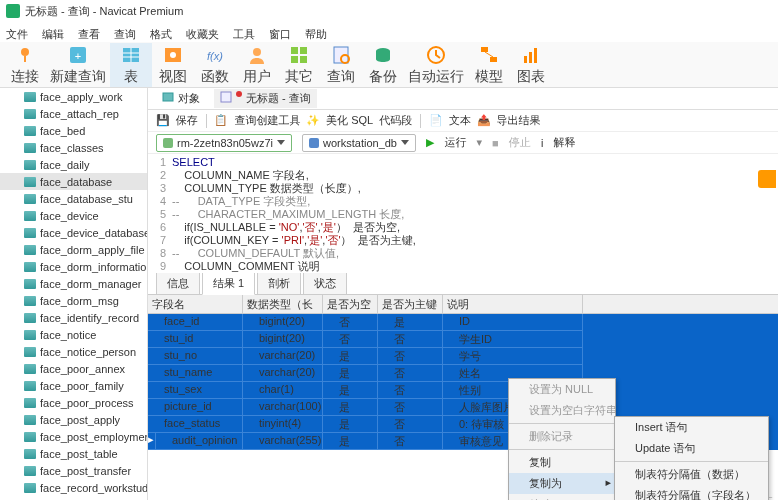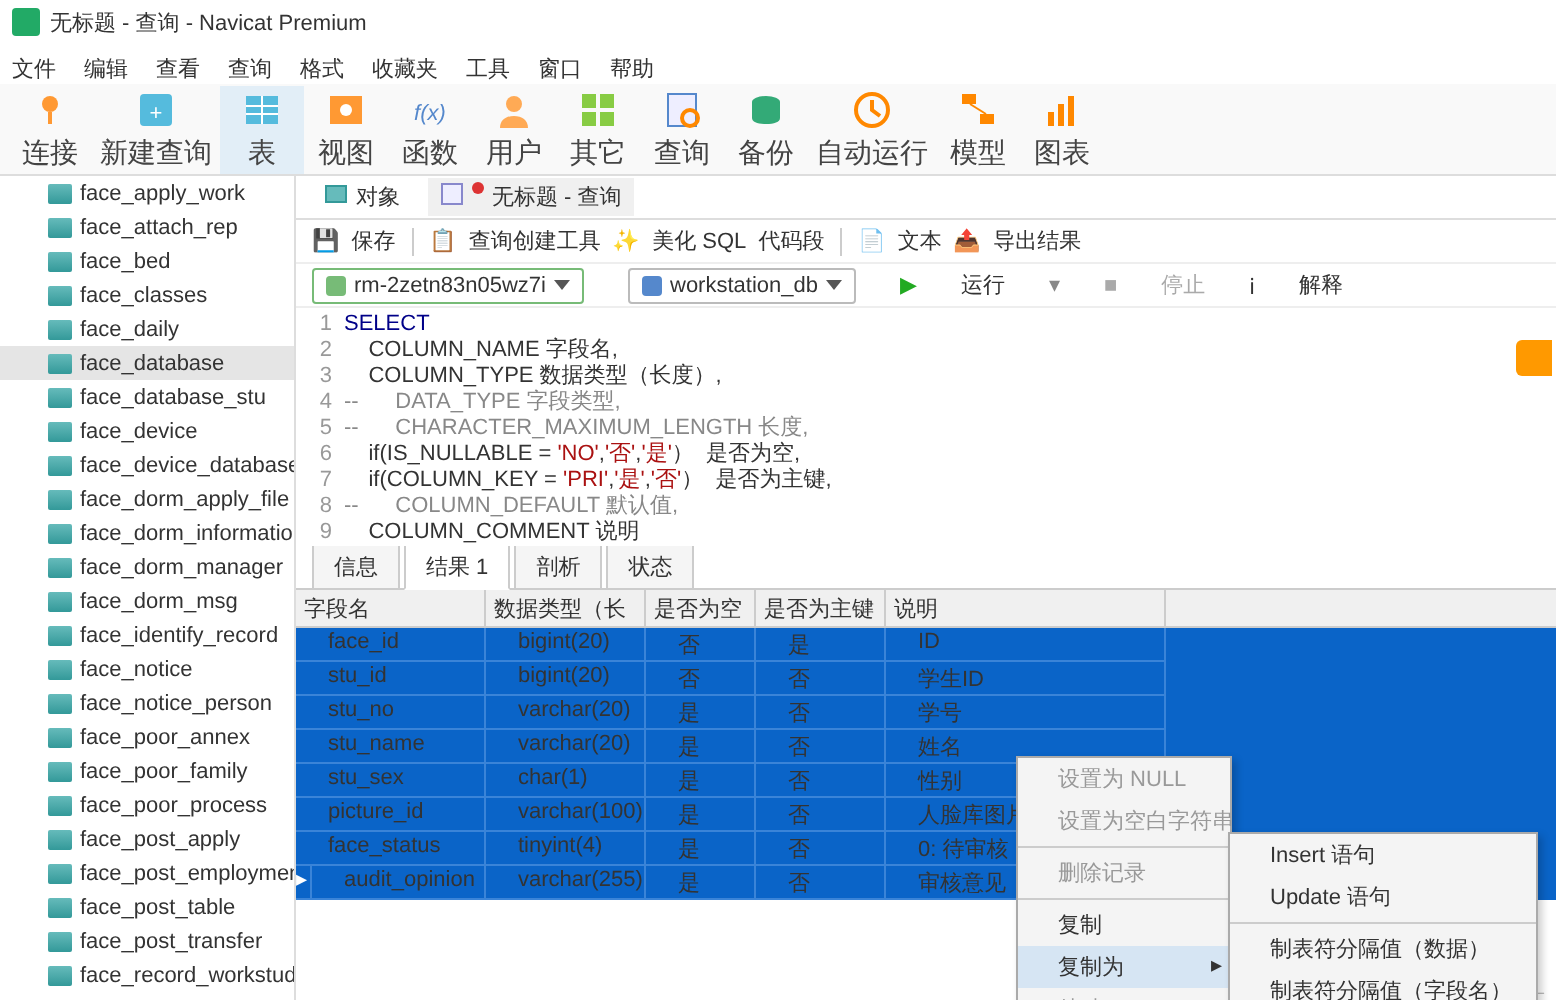--- a/index.html
+++ b/index.html
@@ -18,21 +18,21 @@
 .srow{display:flex;align-items:center;height:17px;padding-left:24px;cursor:pointer;white-space:nowrap}
 .srow.sel{background:#e5e5e5}
 .sico{width:12px;height:10px;background:linear-gradient(#6bb,#399);border-radius:1px;margin-right:4px;flex-shrink:0}
 .content{flex:1;display:flex;flex-direction:column;overflow:hidden}
 .tabs{height:22px;display:flex;align-items:center;padding-left:8px;gap:8px;border-bottom:1px solid #ddd}
 .tabs .tab{display:flex;align-items:flex-start;gap:4px;padding:2px 6px}
 .tabs .tab.active{background:#f0f0f0}
 .dot{width:6px;height:6px;border-radius:50%;background:#d33}
 .row2{height:22px;display:flex;align-items:center;padding:0 8px;gap:6px;border-bottom:1px solid #eee}
 .row2 .sep{width:1px;height:14px;background:#ccc;margin:0 2px}
-.row3{height:22px;display:flex;align-items:center;padding:0 8px;gap:22px;border-bottom:1px solid #eee}
+.row3{height:22px;display:flex;align-items:center;padding:0 8px;gap:10px;border-bottom:1px solid #eee}
 .pill{display:flex;align-items:center;height:18px;padding:0 6px;border:1px solid #bbb;border-radius:2px;background:#fff;gap:4px}
 .pill.green{border-color:#7b7}
 .dbico{width:10px;height:10px;background:#7b7;border-radius:2px}
 .dbico.b{background:#58c}
 .tri{width:0;height:0;border-left:4px solid transparent;border-right:4px solid transparent;border-top:5px solid #555}
 .play{color:#2a2}
 .stop{color:#aaa}
 .editor{flex:0 0 108px;display:flex;background:#fff;font-family:Consolas,monospace;position:relative}
 .gut{width:24px;text-align:right;padding-right:6px;color:#999;line-height:13px;padding-top:2px}
 .code{flex:1;line-height:13px;padding-top:2px;white-space:pre}

